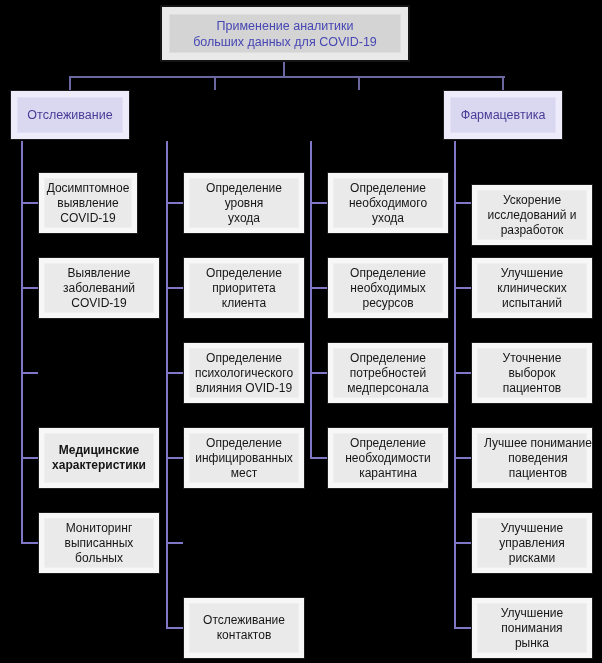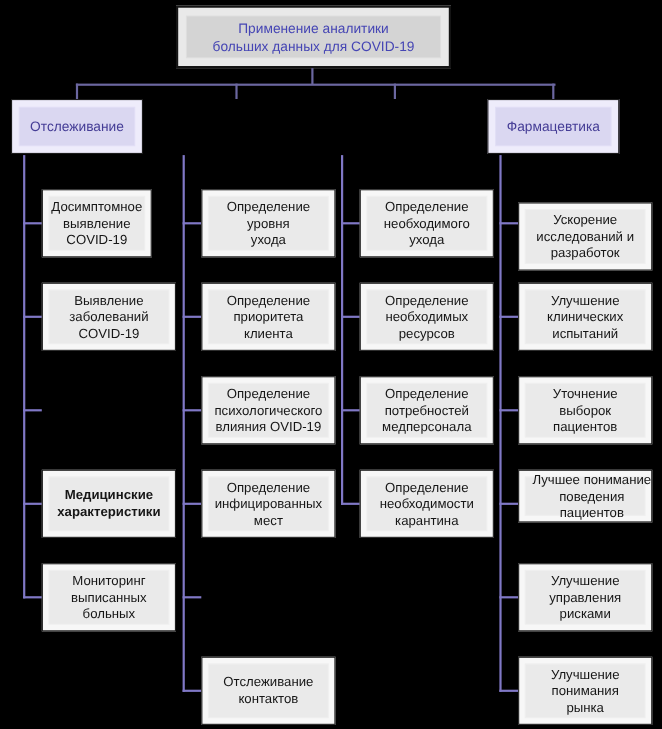--- a/index.html
+++ b/index.html
@@ -137,21 +137,21 @@
   <div class="conn" style="left:454px; top:627px; width:17px; height:2px;"></div>
   <div class="node item-node" style="left:471px; top:184px; width:122px; height:62px;">Ускорение
 исследований и
 разработок</div>
   <div class="node item-node" style="left:471px; top:257px; width:122px; height:62px;">Улучшение
 клинических
 испытаний</div>
   <div class="node item-node" style="left:471px; top:342px; width:122px; height:62px;">Уточнение
 выборок
 пациентов</div>
-  <div class="node item-node" style="left:471px; top:427px; width:122px; height:48px;padding-left:12px;">Лучшее понимание
+  <div class="node item-node" style="left:471px; top:427px; width:122px; height:62px;padding-left:12px;">Лучшее понимание
 поведения
 пациентов</div>
   <div class="node item-node" style="left:471px; top:512px; width:122px; height:62px;">Улучшение
 управления
 рисками</div>
   <div class="node item-node" style="left:471px; top:597px; width:122px; height:62px;">Улучшение
 понимания
 рынка</div>
 
 </div>

